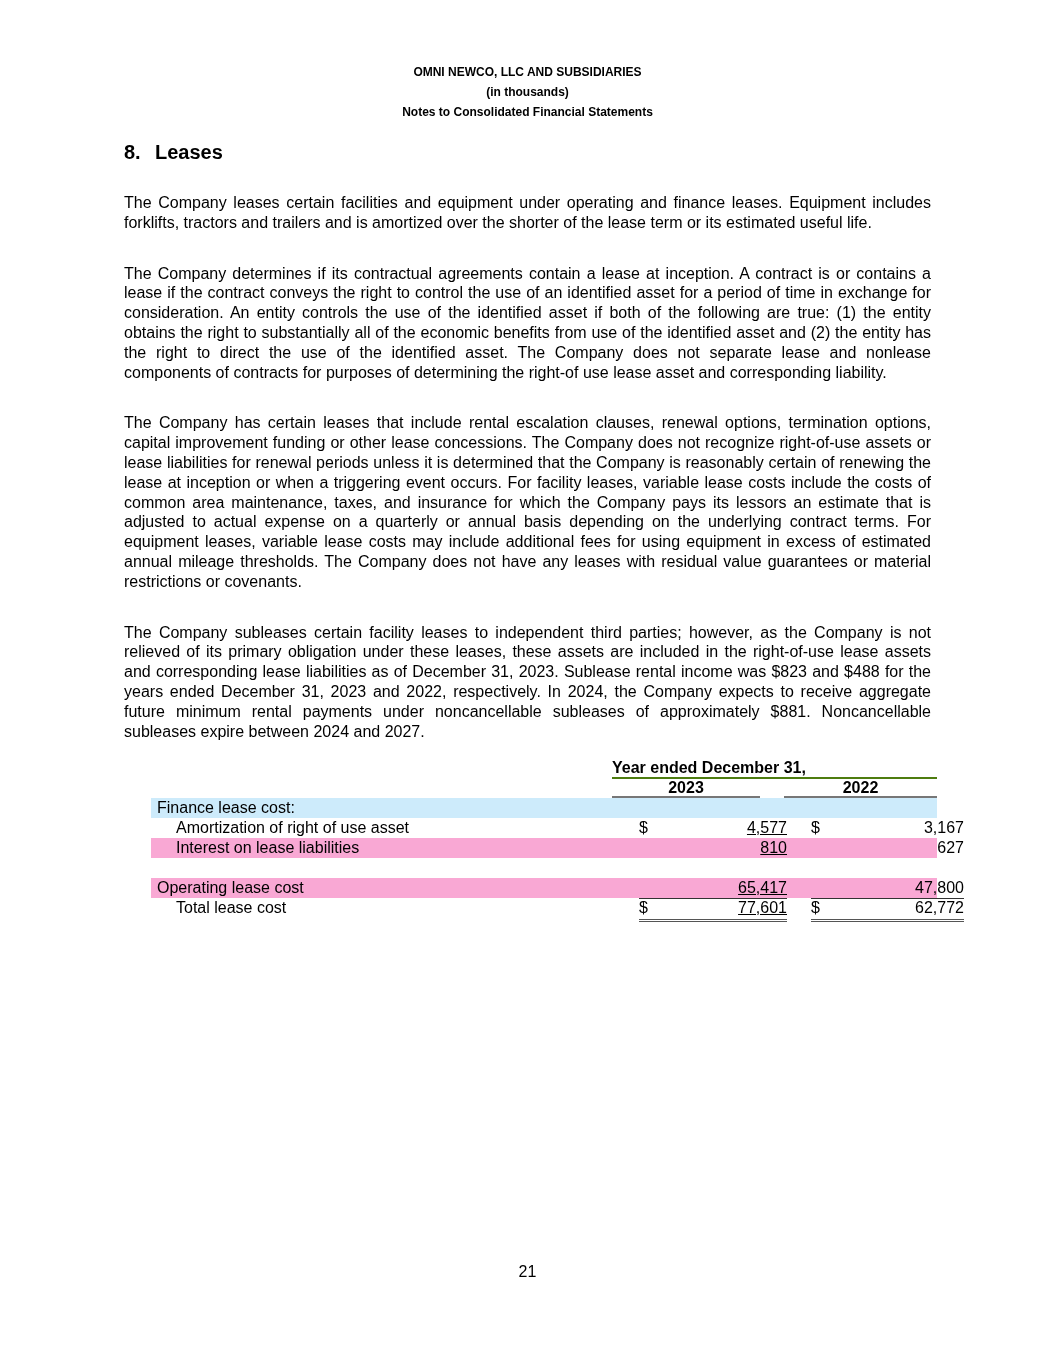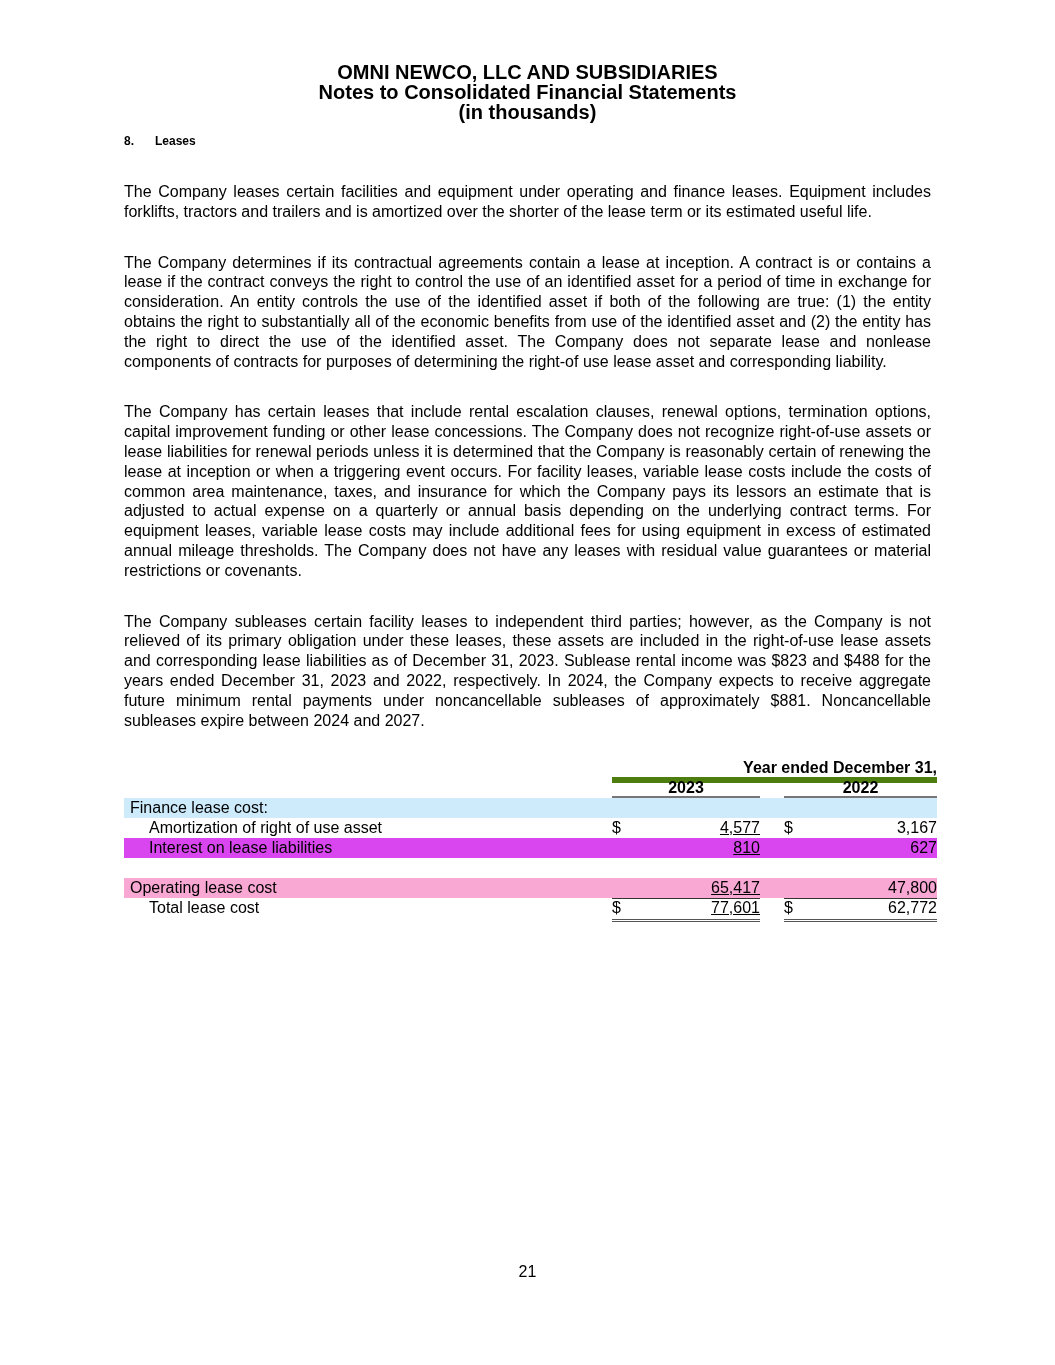--- a/index.html
+++ b/index.html
@@ -1,50 +1,50 @@
 <!DOCTYPE html>
 <html><head>
 <meta charset="utf-8">
 <style>
   html, body { margin: 0; padding: 0; background: #ffffff; }
   body { width: 1055px; height: 1365px; position: relative; font-family: "Liberation Sans", sans-serif; color: #000; }
   .page { position: absolute; left: 124px; top: 62px; width: 807px; }
-  .hdr { text-align: center; font-weight: bold; font-size: 20px; line-height: 20px; }
-  .section { font-weight: bold; font-size: 12px; margin-top: 9px; line-height: 20px; }
+  .hdr { text-align: center; font-weight: bold; font-size: 12px; line-height: 20px; }
+  .section { font-weight: bold; font-size: 20px; margin-top: 20px; line-height: 20px; }
   .section .num { display: inline-block; width: 31px; }
   p { margin: 31px 0 0 0; font-size: 16px; line-height: 19.8px; text-align: justify; }
   .fin { position: absolute; left: 124px; top: 758px; width: 813px; font-size: 16px; }
-  .row { position: relative; height: 20px; line-height: 20px; }
+  .row { position: relative; height: 20px; line-height: 20px; margin-left: 27px; }
   .row.shade { background: #cdebfb; }
   .lbl { position: absolute; left: 6px; }
   .lbl.ind { left: 25px; }
   .dol { position: absolute; }
   .d1 { left: 488px; }
   .d2 { left: 660px; }
   .v { position: absolute; text-align: right; }
   .v1 { left: 488px; width: 148px; text-decoration: underline; }
   .v2 { left: 660px; width: 153px; }
   .hrow { position: relative; height: 20px; line-height: 20px; font-weight: bold; }
-  .hspan { position: absolute; left: 488px; width: 325px; text-align: right; border-bottom: 6px solid #4d7c0f; height: 19px; }
+  .hspan { position: absolute; left: 488px; width: 325px; text-align: left; border-bottom: 2px solid #4d7c0f; height: 19px; }
   .yh { position: absolute; text-align: center; height: 18px; border-bottom: 2px solid #777; }
   .yh1 { left: 488px; width: 148px; }
   .yh2 { left: 660px; width: 153px; }
   .uline1 { position: absolute; left: 488px; width: 148px; top: 0; border-top: 1px solid #333; }
   .uline2 { position: absolute; left: 660px; width: 153px; top: 0; border-top: 1px solid #333; }
   .dbl1 { position: absolute; left: 488px; width: 148px; bottom: -4px; border-bottom: 3px double #555; }
   .dbl2 { position: absolute; left: 660px; width: 153px; bottom: -4px; border-bottom: 3px double #555; }
   .pagenum { position: absolute; top: 1263px; left: 0; width: 1055px; text-align: center; font-size: 16px; }
 </style>
 </head>
 <body>
 
 <div class="page">
   <div class="hdr">OMNI NEWCO, LLC AND SUBSIDIARIES</div>
+  <div class="hdr">(in thousands)</div>
   <div class="hdr">Notes to Consolidated Financial Statements</div>
-  <div class="hdr">(in thousands)</div>
 
   <div class="section">
     <span class="num">8.</span><span>Leases</span>
   </div>
 
   <p>The Company leases certain facilities and equipment under operating and finance leases. Equipment includes forklifts, tractors and trailers and is amortized over the shorter of the lease term or its estimated useful life.</p>
   <p>The Company determines if its contractual agreements contain a lease at inception. A contract is or contains a lease if the contract conveys the right to control the use of an identified asset for a period of time in exchange for consideration. An entity controls the use of the identified asset if both of the following are true: (1) the entity obtains the right to substantially all of the economic benefits from use of the identified asset and (2) the entity has the right to direct the use of the identified asset. The Company does not separate lease and nonlease components of contracts for purposes of determining the right-of use lease asset and corresponding liability.</p>
   <p>The Company has certain leases that include rental escalation clauses, renewal options, termination options, capital improvement funding or other lease concessions. The Company does not recognize right-of-use assets or lease liabilities for renewal periods unless it is determined that the Company is reasonably certain of renewing the lease at inception or when a triggering event occurs. For facility leases, variable lease costs include the costs of common area maintenance, taxes, and insurance for which the Company pays its lessors an estimate that is adjusted to actual expense on a quarterly or annual basis depending on the underlying contract terms. For equipment leases, variable lease costs may include additional fees for using equipment in excess of estimated annual mileage thresholds. The Company does not have any leases with residual value guarantees or material restrictions or covenants.</p>
   <p>The Company subleases certain facility leases to independent third parties; however, as the Company is not relieved of its primary obligation under these leases, these assets are included in the right-of-use lease assets and corresponding lease liabilities as of December 31, 2023. Sublease rental income was $823 and $488 for the years ended December 31, 2023 and 2022, respectively. In 2024, the Company expects to receive aggregate future minimum rental payments under noncancellable subleases of approximately $881. Noncancellable subleases expire between 2024 and 2027.</p>
 </div>
@@ -63,21 +63,21 @@
   </div>
 
   <div class="row">
     <span class="lbl ind">Amortization of right of use asset</span>
     <span class="dol d1">$</span>
     <span class="v v1">4,577</span>
     <span class="dol d2">$</span>
     <span class="v v2">3,167</span>
   </div>
 
-  <div class="row shade" style="background: #d946ef;">
+  <div class="row shade" style="background: #f9a8d4;">
     <span class="lbl ind">Interest on lease liabilities</span>
     <span class="v v1">810</span>
     <span class="v v2">627</span>
   </div>
 
   <div class="row"></div>
 
   <div class="row shade" style="background: #f9a8d4;">
     <span class="lbl">Operating lease cost</span>
     <span class="v v1">65,417</span>

